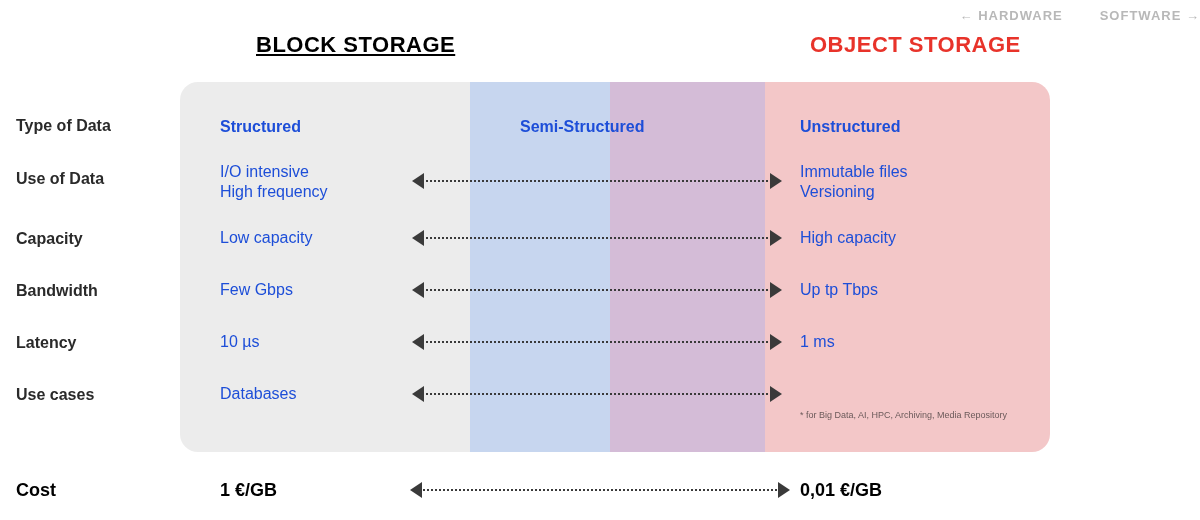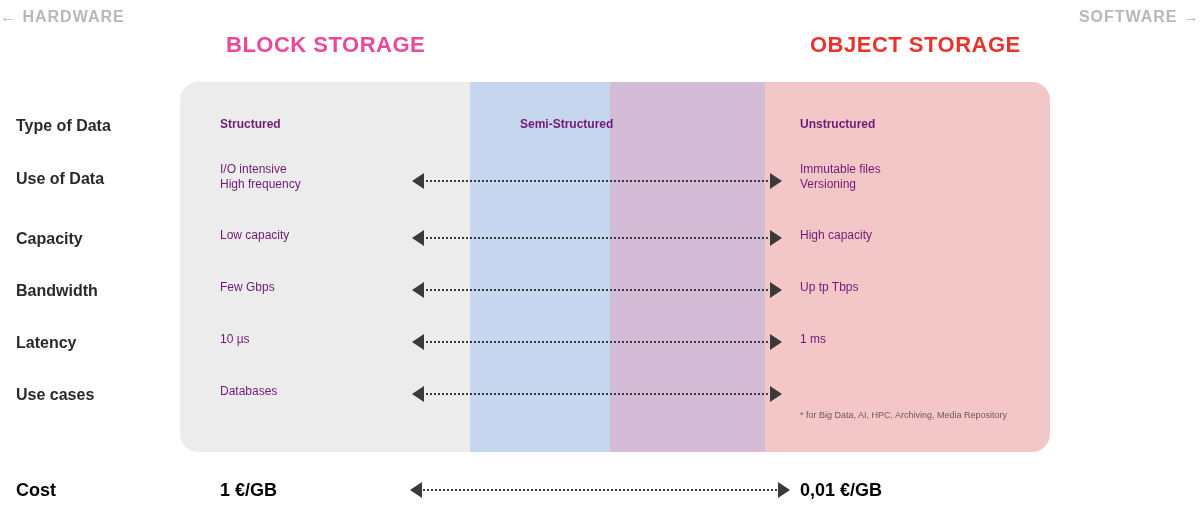--- a/index.html
+++ b/index.html
@@ -9,43 +9,43 @@
     width: 1200px;
     height: 520px;
     position: relative;
     overflow: hidden;
   }
   .top-labels {
     position: absolute;
     top: 8px;
     left: 0; right: 0;
     display: flex;
-    justify-content: space-between;
+    justify-content: flex-end;
     gap: 37px;
-    font-size: 16px;
+    font-size: 13px;
     font-weight: 600;
     letter-spacing: 1px;
     color: #b8b8b8;
   }
   .top-labels .hw::before { content: "← "; }
   .top-labels .sw::after { content: " →"; }
 
   .col-headers {
     position: absolute;
     top: 32px;
     left: 0; right: 0;
     height: 40px;
   }
   .col-headers span {
     position: absolute;
     font-weight: 800;
     font-size: 22px;
     letter-spacing: 0.5px;
   }
-  .hdr-block { left: 226px; color: #ec4899; }
+  .hdr-block { left: 256px; color: #000000; text-decoration: underline; }
   .hdr-file  { left: 522px; color: #1a8cff; }
   .hdr-obj   { left: 810px; color: #e8332a; }
 
   .panel {
     position: absolute;
     top: 82px;
     left: 180px;
     width: 870px;
     height: 370px;
     border-radius: 18px;
@@ -71,22 +71,22 @@
   }
   .rl0 { top: 35px; text-align: center; }
   .rl1 { top: 88px; }
   .rl2 { top: 148px; }
   .rl3 { top: 200px; }
   .rl4 { top: 252px; }
   .rl5 { top: 304px; text-align: center; }
 
   .cell {
     position: absolute;
-    font-size: 12px;
-    color: #701a75;
+    font-size: 16px;
+    color: #1d4ed8;
     line-height: 1.25;
   }
   .bold { font-weight: 700; }
   .left-col  { left: 40px; width: 230px; }
   .mid-col   { left: 340px; width: 200px; }
   .right-col { left: 620px; width: 240px; }
 
   .c0 { top: 35px; }
   .c1 { top: 80px; }
   .c2 { top: 146px; }

